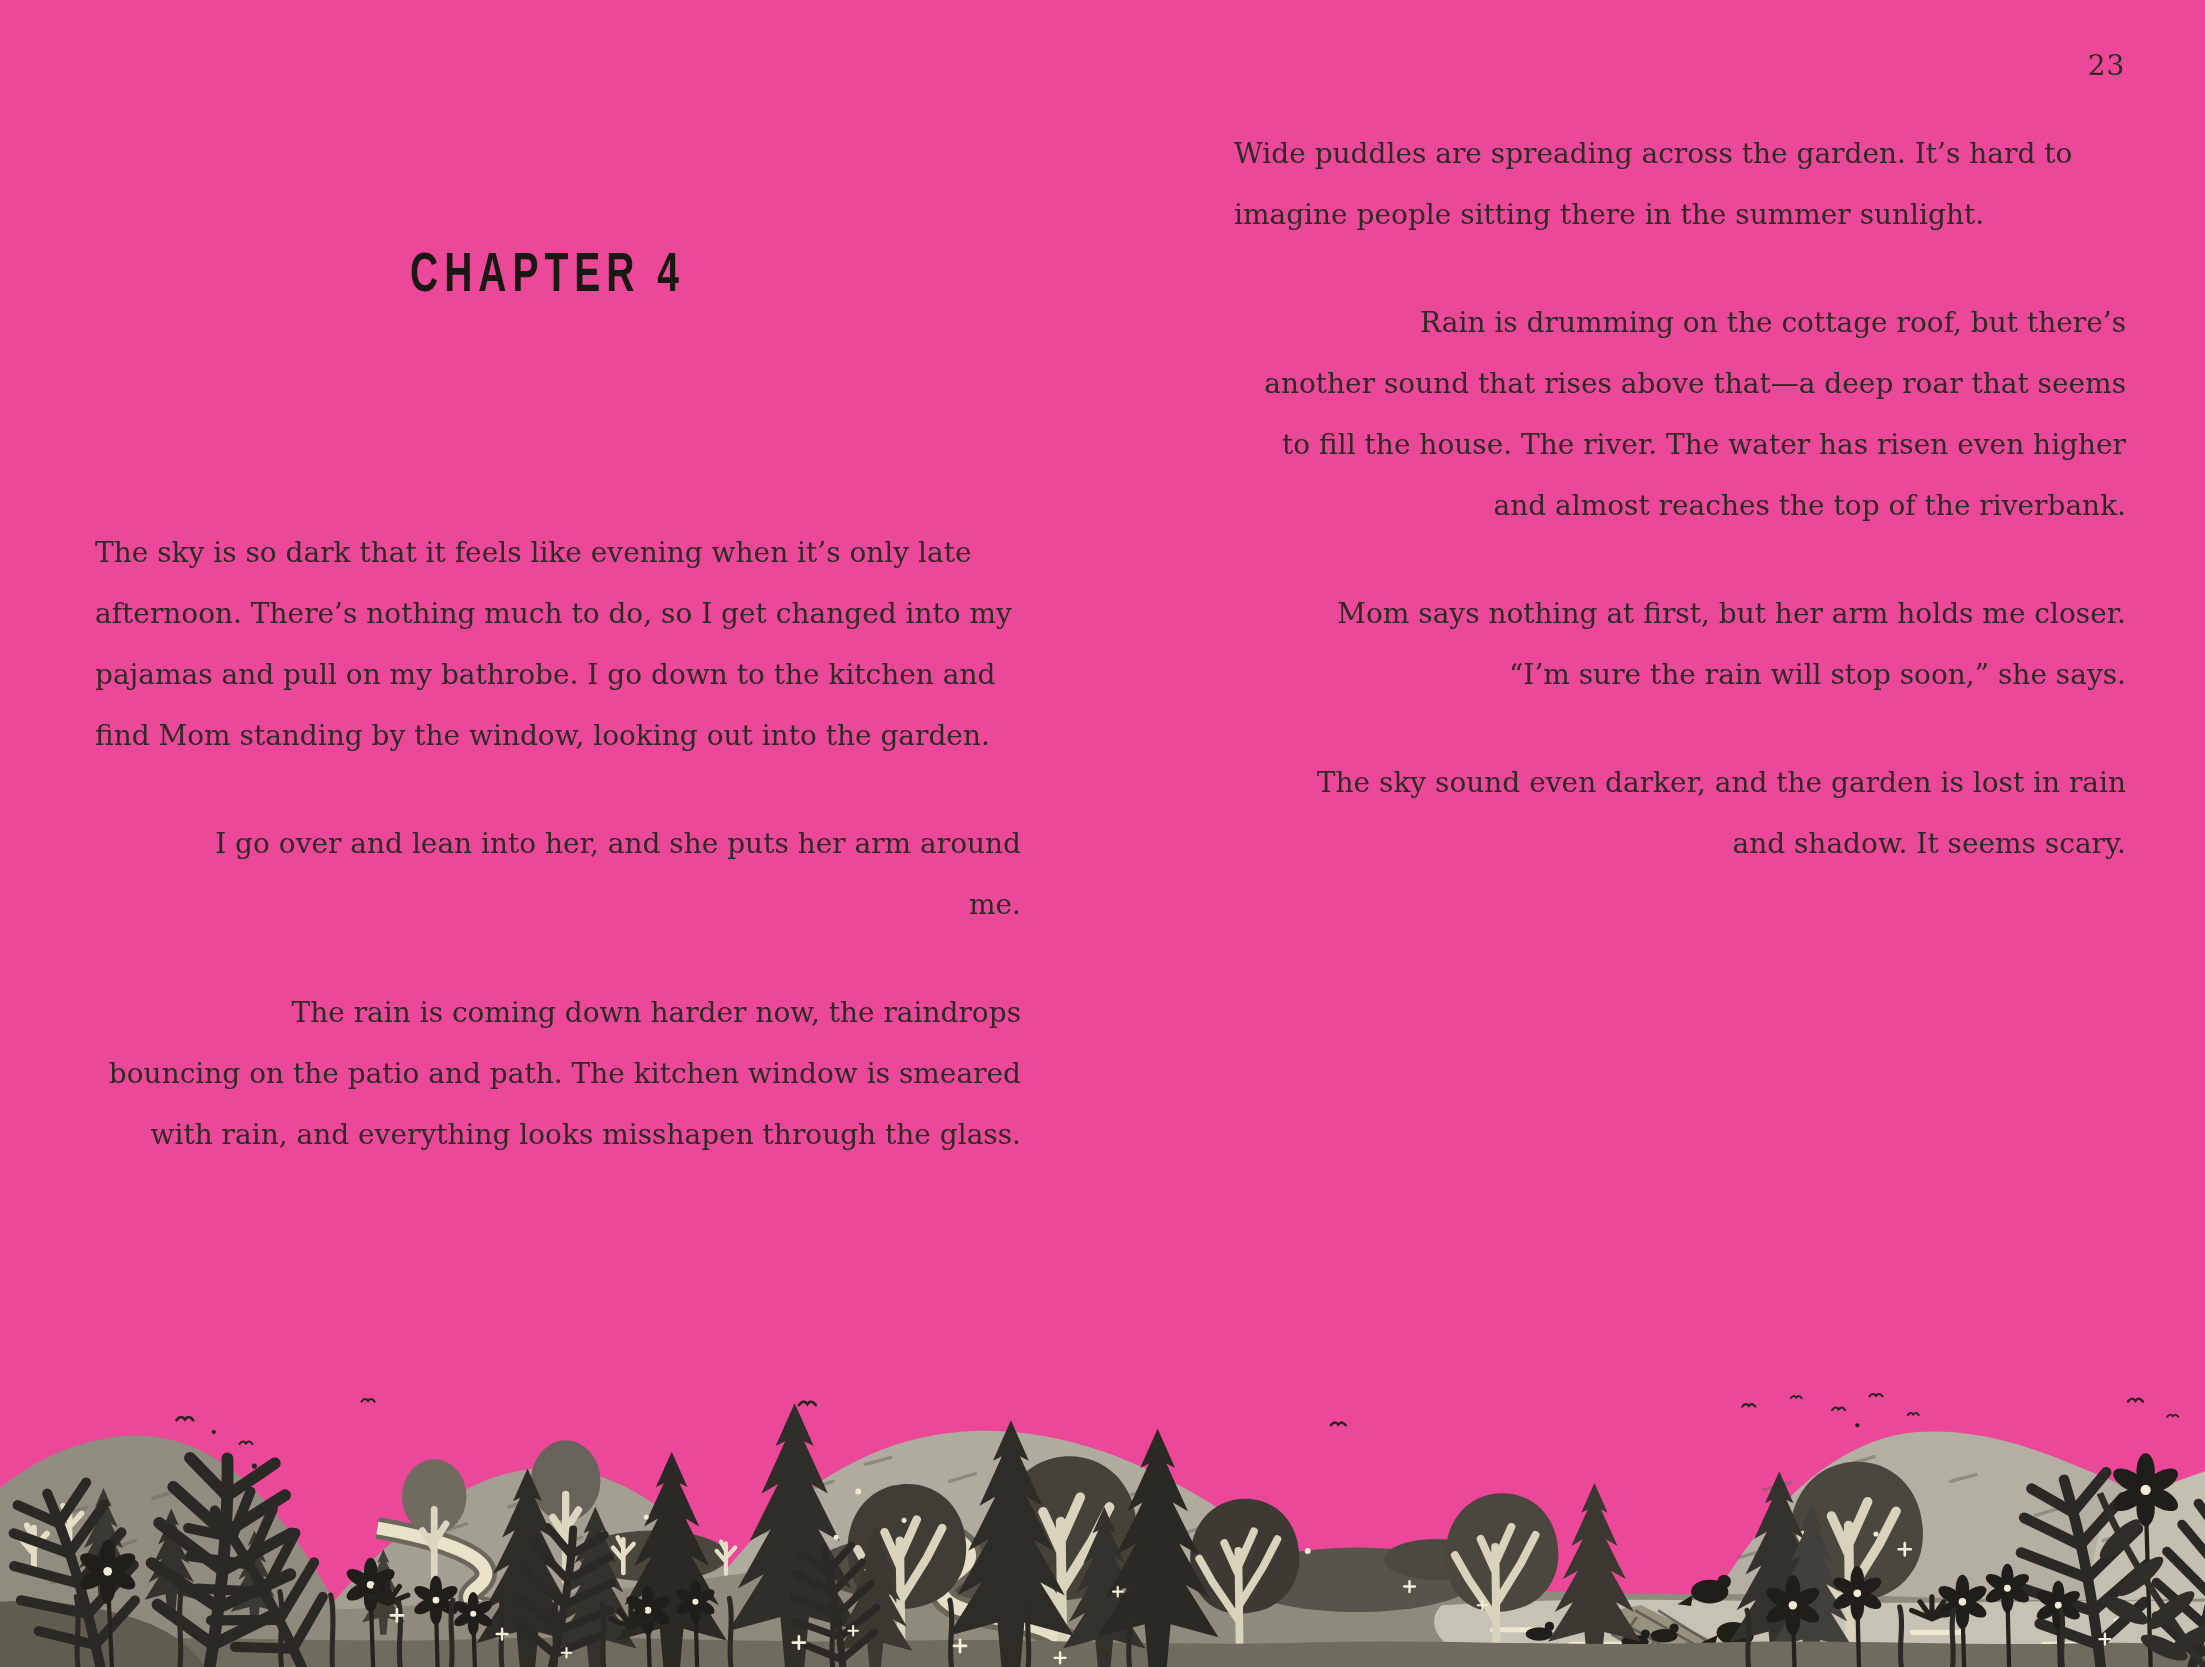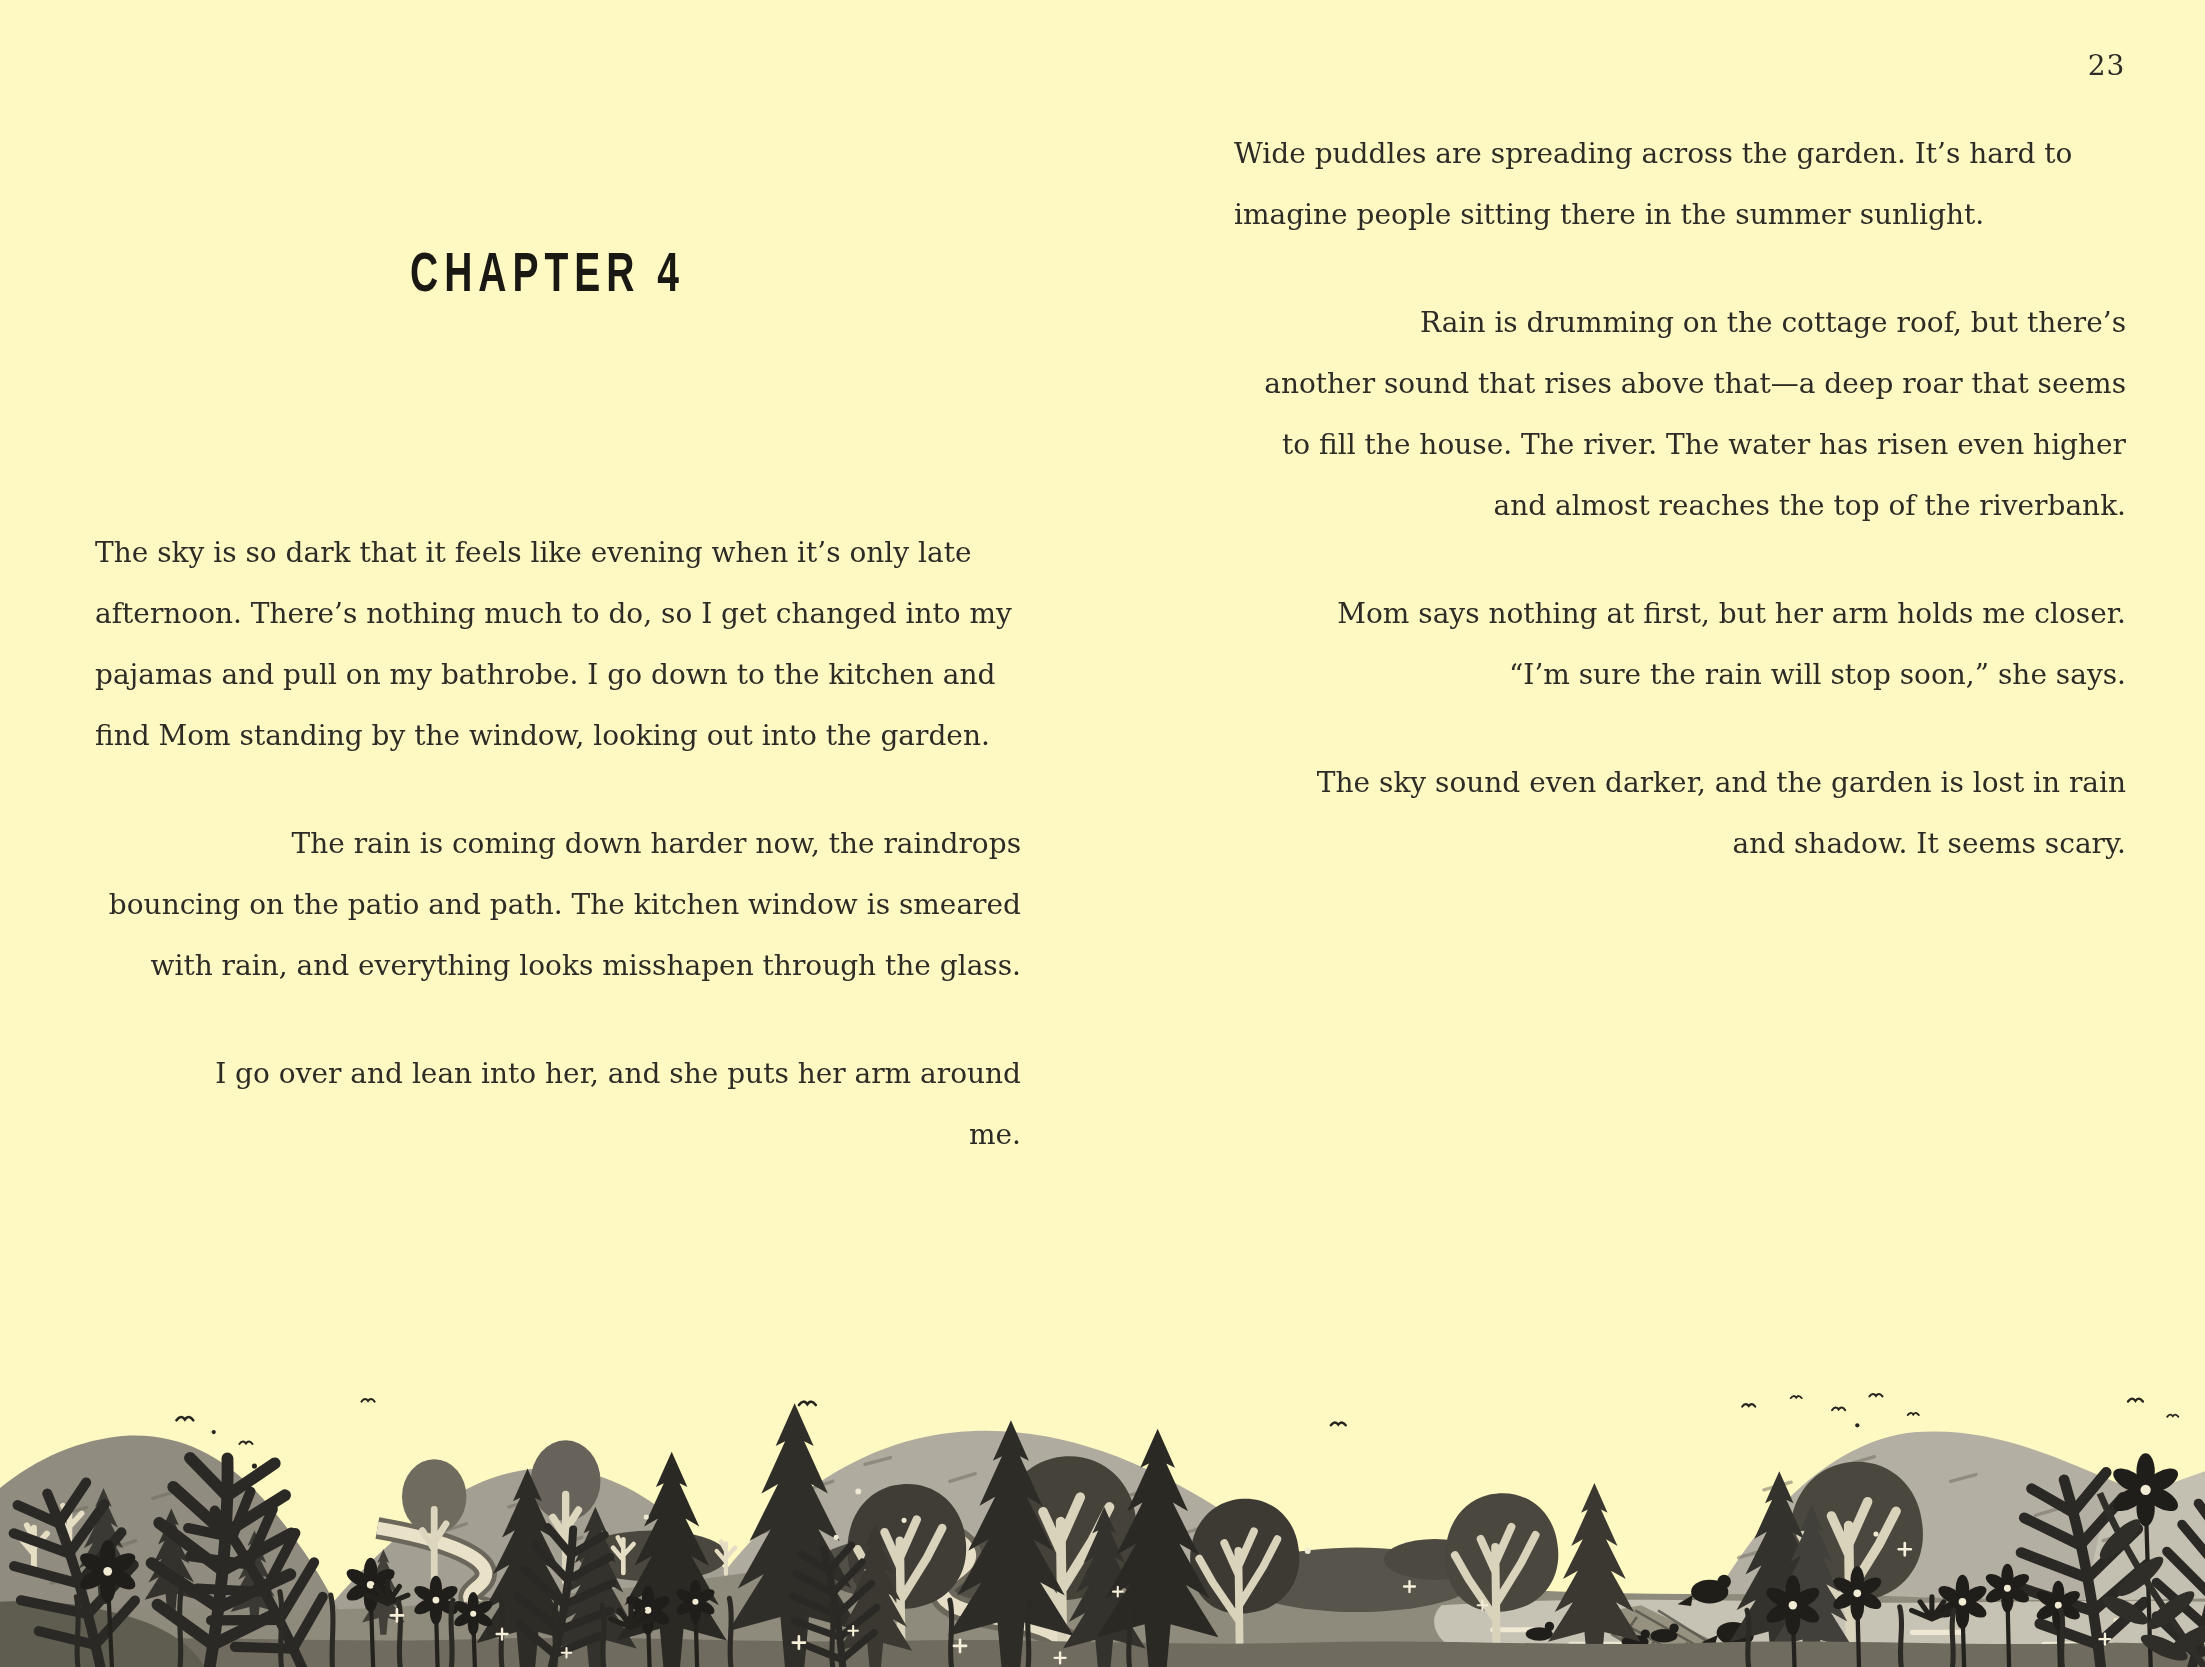--- a/index.html
+++ b/index.html
@@ -1,19 +1,19 @@
 <!DOCTYPE html>
 <html style="font-size:13.6px"><head>
 <meta charset="utf-8">
 <style>
   html,body{margin:0;padding:0;}
   .spread{
     position:relative;
     width:2205px;height:1668px;
-    background:#fef9c3;
+    background:#ec4899;
     overflow:hidden;
     font-family:"DejaVu Serif","Liberation Serif",serif;
     color:#2D2B25;
   }
   .page-number{
     position:absolute;top:49px;left:1234px;width:891px;
     text-align:right;font-size:28px;letter-spacing:0.8px;color:#2D2B25;
   }
   .chapter-heading{
     position:absolute;top:251px;left:85px;width:925px;
@@ -36,22 +36,22 @@
 <body>
 
 <div class="spread">
 
   <div class="page-number">23</div>
 
   <div class="chapter-heading">CHAPTER 4</div>
 
   <div class="col col-left">
     <p>The sky is so dark that it feels like evening when it’s only late afternoon.  There’s nothing much to do, so I get changed into my pajamas and pull on my bathrobe.  I go down to the kitchen and find Mom standing by the window, looking out into the garden.</p>
+    <p class="indent">I go over and lean into her, and she puts her arm around me.</p>
     <p class="indent">The rain is coming down harder now, the raindrops bouncing on the patio and path.  The kitchen window is smeared with rain, and everything looks misshapen through the glass.</p>
-    <p class="indent">I go over and lean into her, and she puts her arm around me.</p>
   </div>
 
   <div class="col col-right">
     <p>Wide puddles are spreading across the garden.  It’s hard to imagine people sitting there in the summer sunlight.</p>
     <p class="indent">Rain is drumming on the cottage roof, but there’s another sound that rises above that—a deep roar that seems to fill the house.  The river.  The water has risen even higher and almost reaches the top of the riverbank.</p>
     <p class="indent">Mom says nothing at first, but her arm holds me closer.  “I’m sure the rain will stop soon,” she says.</p>
     <p class="indent">The sky sound even darker, and the garden is lost in rain and shadow.  It seems scary.</p>
   </div>
 
   <svg class="illustration" viewBox="0 0 2600 330" preserveAspectRatio="none" aria-hidden="true">

